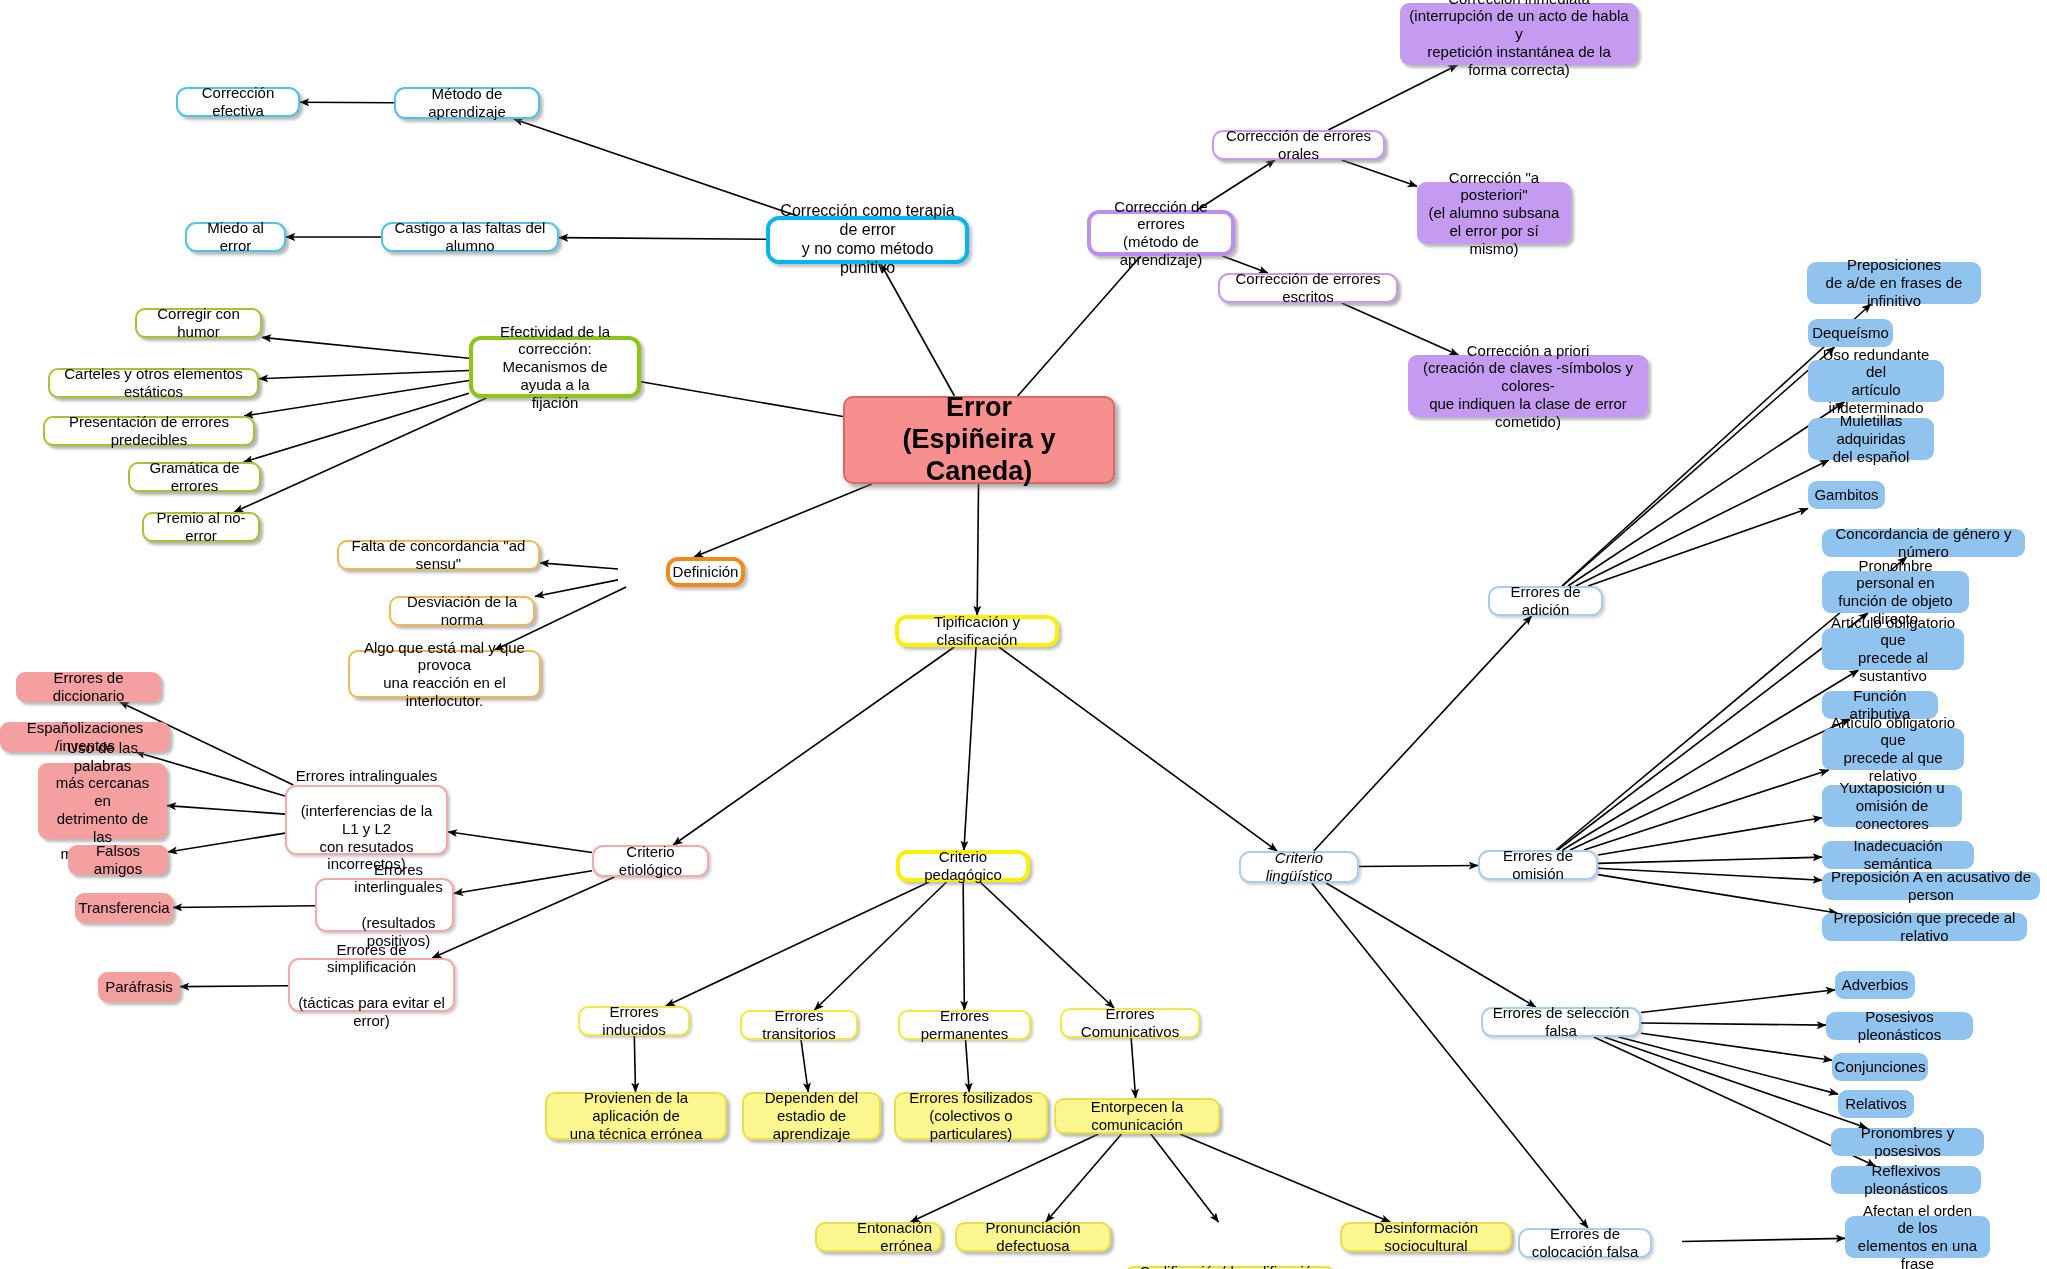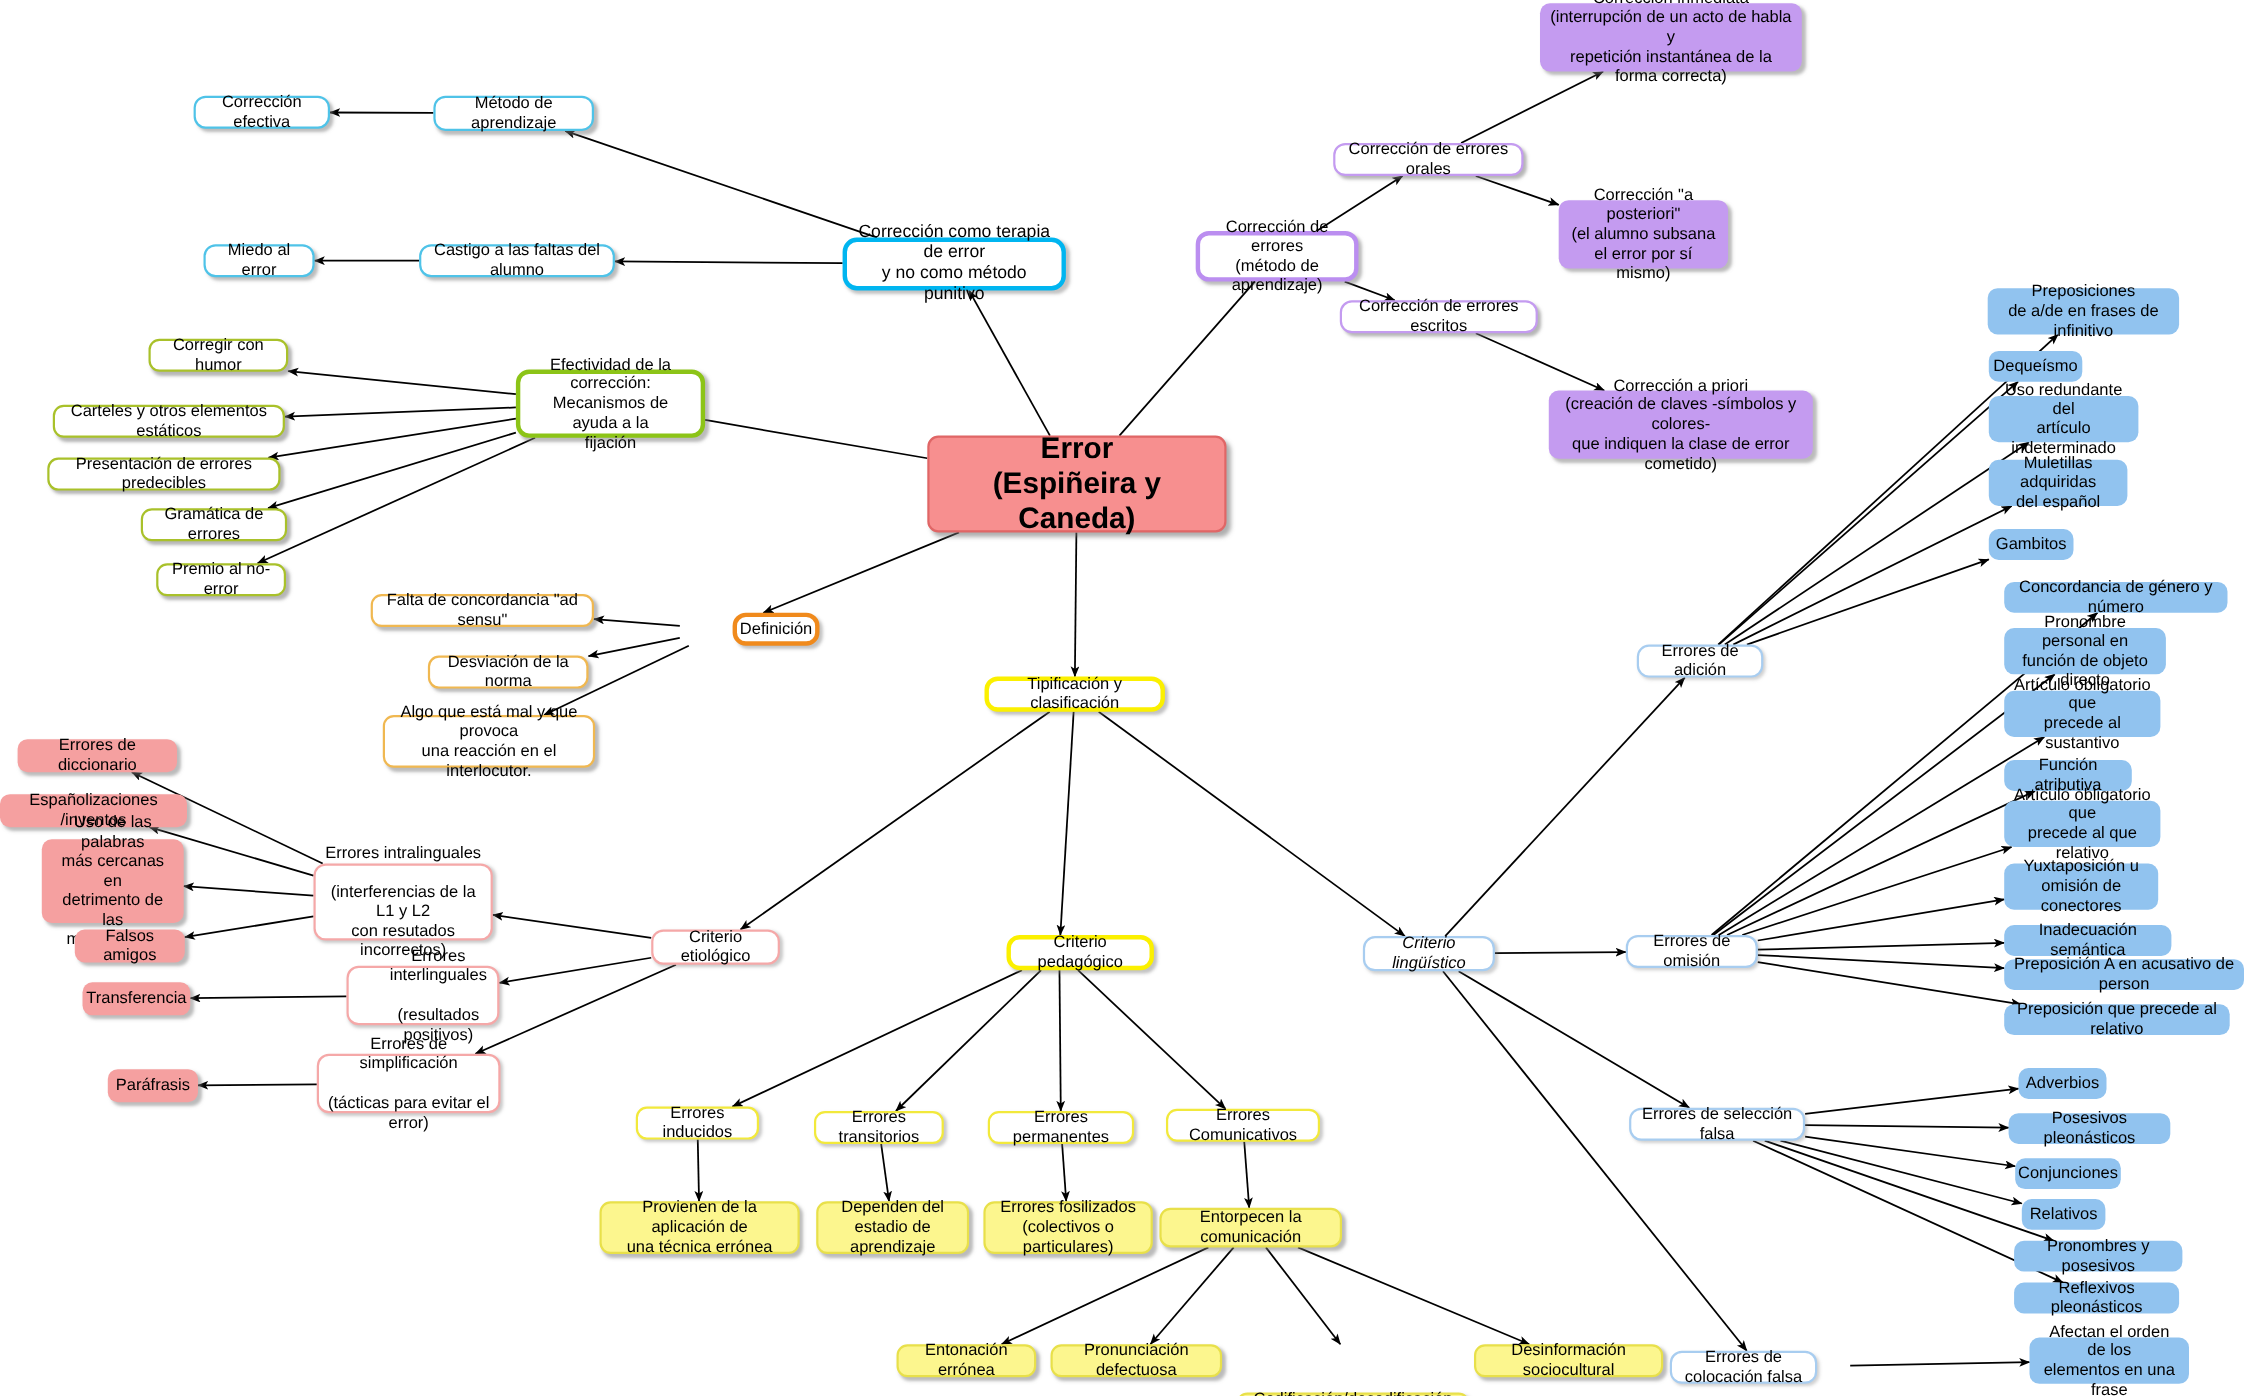--- a/index.html
+++ b/index.html
@@ -177,33 +177,33 @@
 (tácticas para evitar el error)</div>
       <div class="node sty-pink" style="left: 16px; top: 672px; width: 145px; height: 30px;">Errores de diccionario</div>
       <div class="node sty-pink" style="left: 0px; top: 722px; width: 170px; height: 30px;">Españolizaciones /inventos</div>
       <div class="node sty-pink" style="left: 38px; top: 763px; width: 129px; height: 76px;">Uso de las palabras
 más cercanas en
 detrimento de las
 más usuales</div>
       <div class="node sty-pink" style="left: 68px; top: 845px; width: 100px; height: 30px;">Falsos amigos</div>
       <div class="node sty-pink" style="left: 75px; top: 893px; width: 98px; height: 30px;">Transferencia</div>
       <div class="node sty-pink" style="left: 98px; top: 972px; width: 82px; height: 30px;">Paráfrasis</div>
-      <div class="node sty-yellow-bold" style="left: 896px; top: 850px; width: 134px; height: 32px; margin-left: 19px;">Criterio pedagógico</div>
+      <div class="node sty-yellow-bold" style="left: 896px; top: 850px; width: 134px; height: 32px;">Criterio pedagógico</div>
       <div class="node sty-yellow-out" style="left: 578px; top: 1006px; width: 112px; height: 30px;">Errores inducidos</div>
       <div class="node sty-yellow-out" style="left: 740px; top: 1010px; width: 118px; height: 30px;">Errores transitorios</div>
       <div class="node sty-yellow-out" style="left: 898px; top: 1010px; width: 133px; height: 30px;">Errores permanentes</div>
       <div class="node sty-yellow-out" style="left: 1060px; top: 1008px; width: 140px; height: 30px;">Errores Comunicativos</div>
       <div class="node sty-yellow" style="left: 545px; top: 1092px; width: 182px; height: 48px;">Provienen de la aplicación de
 una técnica errónea</div>
       <div class="node sty-yellow" style="left: 742px; top: 1092px; width: 139px; height: 48px;">Dependen del
 estadio de aprendizaje</div>
       <div class="node sty-yellow" style="left: 894px; top: 1092px; width: 154px; height: 48px;">Errores fosilizados
 (colectivos o particulares)</div>
       <div class="node sty-yellow" style="left: 1054px; top: 1098px; width: 166px; height: 36px;">Entorpecen la comunicación</div>
-      <div class="node sty-yellow" style="left: 815px; top: 1222px; width: 127px; height: 30px;">Entonación erróneа</div>
+      <div class="node sty-yellow" style="left: 815px; top: 1222px; width: 127px; height: 30px; text-align: right;">Entonación erróneа</div>
       <div class="node sty-yellow" style="left: 955px; top: 1222px; width: 156px; height: 30px;">Pronunciación defectuosa</div>
       <div class="node sty-yellow" style="left: 1124px; top: 1222px; width: 212px; height: 30px; margin-top: 44px;">Codificación/decodificación errónea</div>
       <div class="node sty-yellow" style="left: 1340px; top: 1222px; width: 172px; height: 30px;">Desinformación sociocultural</div>
       <div class="node sty-blue-out" style="left: 1239px; top: 851px; width: 120px; height: 32px; font-style: italic;">Criterio lingüístico</div>
       <div class="node sty-blue-out" style="left: 1488px; top: 586px; width: 115px; height: 30px;">Errores de adición</div>
       <div class="node sty-blue-out" style="left: 1478px; top: 850px; width: 120px; height: 30px;">Errores de omisión</div>
       <div class="node sty-blue-out" style="left: 1481px; top: 1007px; width: 160px; height: 30px;">Errores de selección falsa</div>
       <div class="node sty-blue-out" style="left: 1518px; top: 1228px; width: 134px; height: 30px;">Errores de colocación falsa</div>
       <div class="node sty-blue" style="left: 1807px; top: 262px; width: 174px; height: 42px;">Preposiciones
 de a/de en frases de infinitivo</div>

